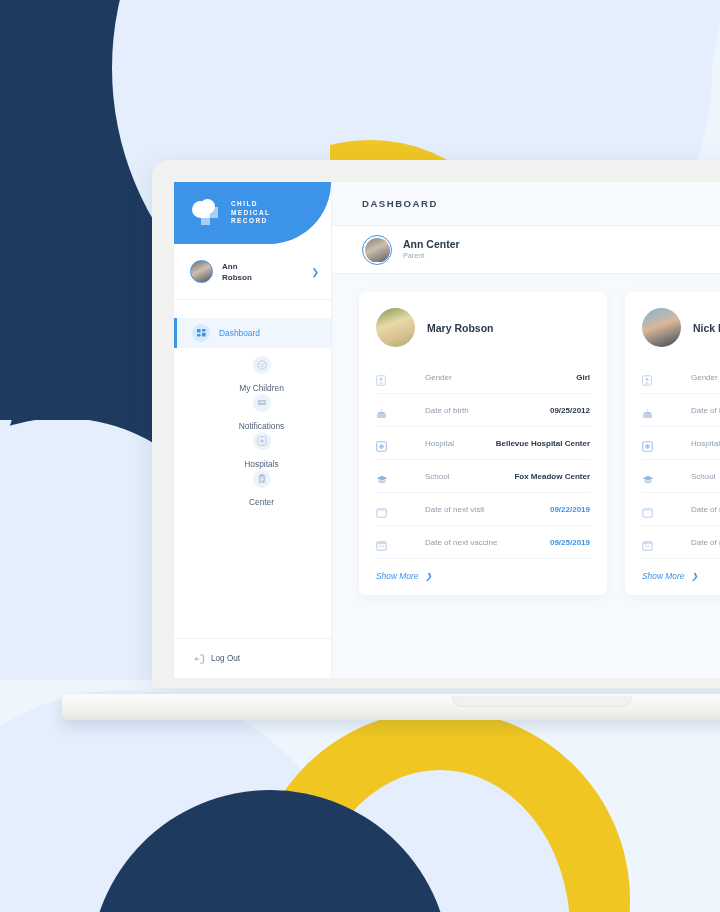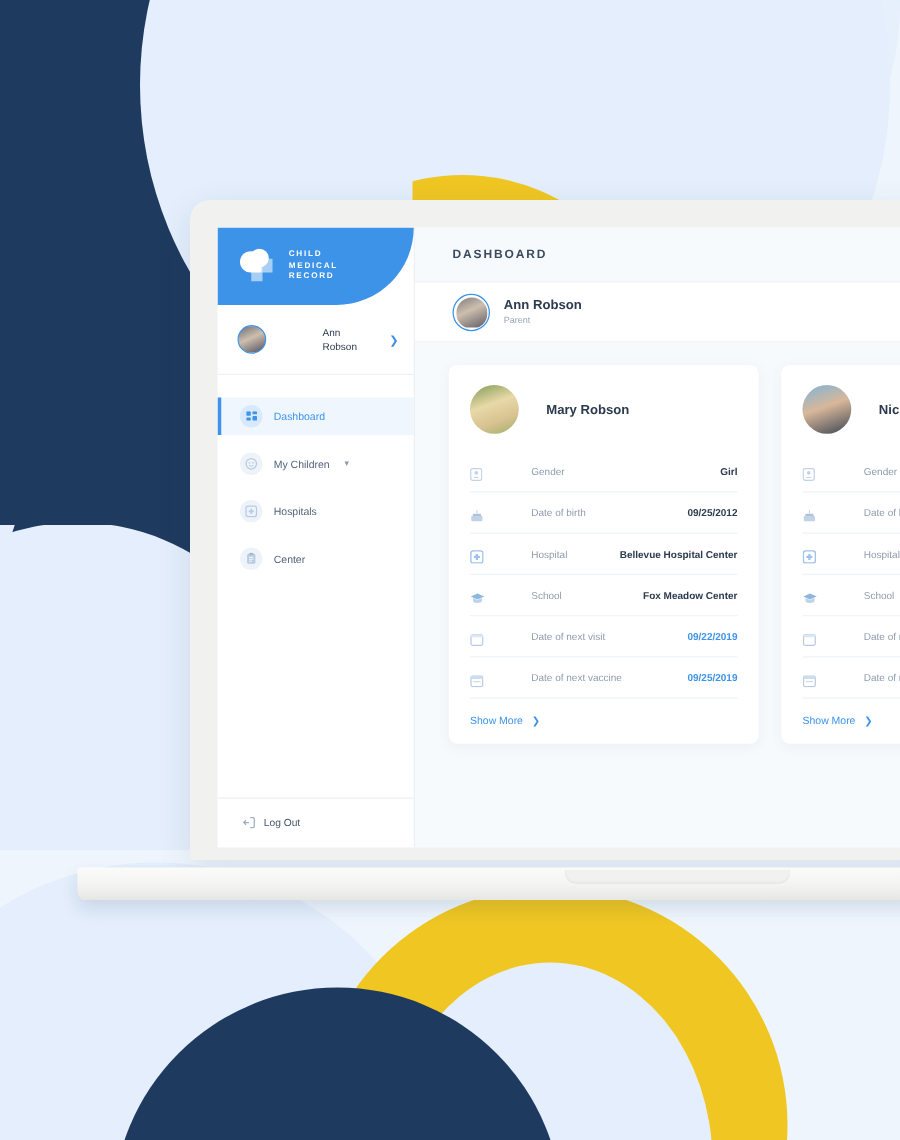--- a/index.html
+++ b/index.html
@@ -150,30 +150,30 @@
     height:56px; display:flex; align-items:center; gap:9px;
     padding:0 12px 0 16px; border-bottom:1px solid #eef0f3;
   }
   .av {
     width:23px; height:23px; border-radius:50%;
     border:1.6px solid #3d93e8; padding:1px;
     background-clip:content-box; flex:0 0 auto;
   }
   .av-ann { background:linear-gradient(155deg,#6d6b74 0%,#cdbfae 45%,#51505c 100%); }
   .userbox-name {
-    font-size:8px; color:#2d3b4e; line-height:11px; font-weight:400; flex:1;margin-left:36px;
+    font-size:8px; color:#2d3b4e; line-height:11px; font-weight:700; flex:1;
   }
   .chev-r { color:#3d93e8; font-size:9px; }
 
   .navwrap { padding-top:18px; flex:1; }
   .nav-item {
     height:30px; display:flex; align-items:center; gap:9px;
     padding-left:18px; position:relative; cursor:pointer;
   }
-  .nav-item + .nav-item { margin-top:8px; }
+  .nav-item + .nav-item { margin-top:8px;flex-direction:column; }
   .nav-item.active { background:#eff6fe; }
   .nav-item.active::before {
     content:""; position:absolute; left:0; top:0; bottom:0; width:2.5px;
     background:#3d93e8;
   }
   .ic {
     width:18px; height:18px; border-radius:50%;
     background:#eef3fa; display:flex; align-items:center; justify-content:center;
     flex:0 0 auto;
   }
@@ -214,40 +214,40 @@
   .pb-role { font-size:7.2px; color:#9aa6b6; line-height:10px; }
 
   .cards {
     flex:1; display:flex; gap:18px; padding:18px 0 0 27px; overflow:hidden;
   }
   .card {
     width:248px; min-width:248px; background:#fff; border-radius:7px;
     box-shadow:0 2px 10px rgba(31,58,95,.055);
     padding:16px 17px 0 17px; height:303px;
   }
-  .card-head { display:flex; align-items:center; gap:22px; margin-bottom:14px; }
+  .card-head { display:flex; align-items:center; gap:12px; margin-bottom:14px; }
   .av-child { width:39px; height:39px; border-radius:50%; flex:0 0 auto; }
   .av-mary { background:linear-gradient(160deg,#7d9a52 0%,#e8d9a8 40%,#d8c291 70%,#9fb06a 100%); }
   .av-nick { background:linear-gradient(160deg,#7fb4d8 0%,#d8b79a 45%,#3c4652 100%); }
   .child-name { font-size:10.5px; font-weight:bold; color:#2c3a4d; white-space:nowrap; }
 
   .row {
     height:33px; display:flex; align-items:center; gap:9px;
     border-bottom:1px solid #f0f3f7;
   }
   .row:last-of-type { border-bottom:1px solid #f0f3f7; }
   .row-ic { width:11px; height:11px; flex:0 0 auto; color:#b9cbe2; }
   .row-key { font-size:8px; color:#8f9cad; white-space:nowrap;margin-left:29px; }
   .row-val {
     margin-left:auto; font-size:8px; font-weight:bold; color:#2c3a4d;
     white-space:nowrap;
   }
   .row-val.blue { color:#3d93e8; }
   .showmore {
-    display:flex; align-items:center; gap:7px; height:34px;
+    display:flex; align-items:center; gap:7px; height:34px;font-style:italic;
   }
   .sm-label { font-size:8.4px; color:#3d93e8; font-weight:500; }
   .sm-chev { font-size:8px; color:#3d93e8; }
 </style>
 </head>
 <body>
 
 <div id="bg">
   <div class="lb-top-right"></div>
   <div class="lb-soft-circle"></div>
@@ -318,20 +318,30 @@
                   <circle cx="5" cy="5" r="4.2" fill="none" stroke="#b9cbe2" stroke-width="1"></circle>
                   <circle cx="3.6" cy="4.2" r=".7" fill="#b9cbe2"></circle>
                   <circle cx="6.4" cy="4.2" r=".7" fill="#b9cbe2"></circle>
                   <path d="M3.3 6.4 Q5 7.6 6.7 6.4" stroke="#b9cbe2" stroke-width=".8" fill="none"></path>
                 </svg>
             </span>
             <span class="nav-label">My Children</span>
             <span class="chev-d">▾</span>
           </div>
 
+          <div class="nav-item">
+            <span class="ic">
+              <svg width="10" height="9" viewBox="0 0 10 9">
+                  <path d="M1 1h8v5H4.2L2.4 7.6V6H1z" fill="#b9cbe2"></path>
+                  <rect x="2.6" y="2.8" width="4.8" height=".8" fill="#fff"></rect>
+                </svg>
+            </span>
+            <span class="nav-label">Notifications</span>
+            <span class="badge">1</span>
+          </div>
 
           <div class="nav-item">
             <span class="ic">
               <svg width="10" height="10" viewBox="0 0 10 10">
                   <rect x=".8" y=".8" width="8.4" height="8.4" rx="1.6" fill="none" stroke="#b9cbe2" stroke-width="1"></rect>
                   <path d="M4.3 2.9h1.4v1.4h1.4v1.4H5.7v1.4H4.3V5.7H2.9V4.3h1.4z" fill="#b9cbe2"></path>
                 </svg>
             </span>
             <span class="nav-label">Hospitals</span>
           </div>
@@ -364,21 +374,21 @@
       </aside>
 
       <section class="main">
         <div class="topbar">
           <span class="page-title">DASHBOARD</span>
         </div>
 
         <div class="profilebar">
           <span class="av-lg av-ann"></span>
           <span>
-            <span class="pb-name" style="display:block">Ann Robson</span>
+            <span class="pb-name" style="display:block">Ann Center</span>
             <span class="pb-role" style="display:block">Parent</span>
           </span>
         </div>
 
         <div class="cards">
 
           <article class="card">
             <div class="card-head">
               <span class="av-child av-mary"></span>
               <span class="child-name">Mary Robson</span>

